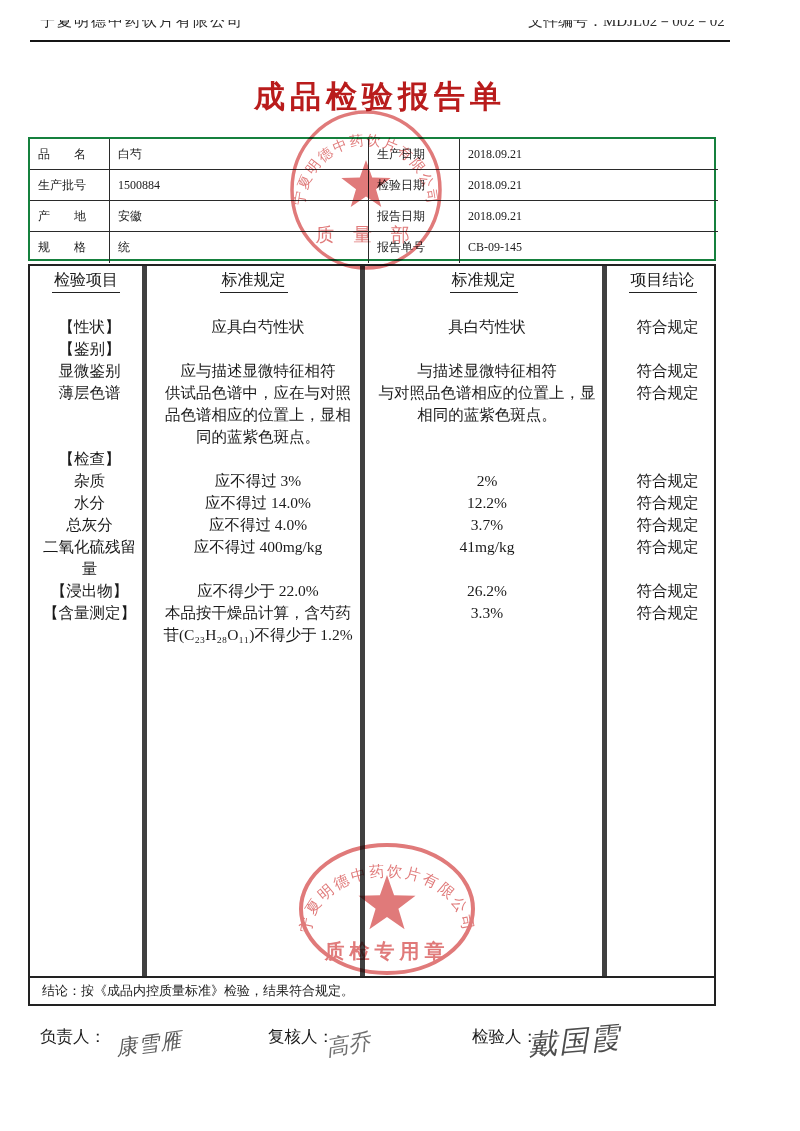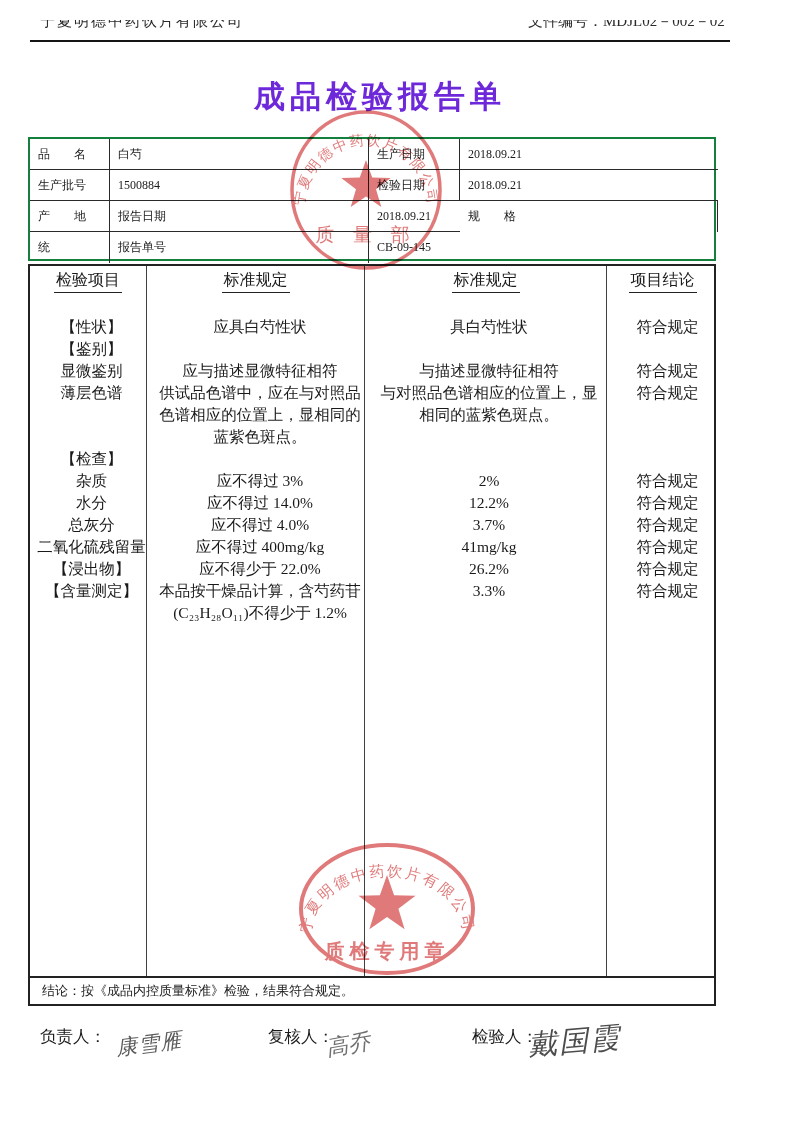--- a/index.html
+++ b/index.html
@@ -16,21 +16,21 @@
   .hdr-clip .clip-inner { display:block; margin-top:-8px; font-size:15px; color:#2a2a2a; white-space:nowrap; }
   .hdr-left  { left:40px;  width:220px; }
   .hdr-left .clip-inner { letter-spacing:2px; }
   .hdr-right { left:528px; width:240px; }
   .hdr-rule { position:absolute; left:30px; top:40px; width:700px; height:2px; background:#151515; }
 
   
   .doc-title {
     position:absolute; top:76px; left:0; width:760px;
     text-align:center; font-size:31px; letter-spacing:5px; font-weight:600;
-    color:#6d28d9;
+    color:#b91c1c;
   }
 
   
   .info-grid {
     position:absolute; left:28px; top:137px; width:688px; height:124px;
     display:grid; grid-template-columns:80px 259px 91px 258px;
     grid-auto-rows:31px;
     border:2px solid #15803d;
     font-size:12px;
   }
@@ -40,21 +40,21 @@
   .info-grid .r3 { border-bottom:none; }
 
   
   .main-grid {
     position:absolute; left:28px; top:264px; width:688px; height:712px;
     display:grid; grid-template-columns:117px 218px 242px 111px;
     grid-template-rows:26px 24px repeat(11, minmax(22px, auto)) 1fr;
     border:2px solid #222; border-bottom:none;
     font-size:15.5px;
   }
-  .main-grid .c1, .main-grid .c2, .main-grid .c3 { border-right:1px solid #404040; }
+  .main-grid .c1, .main-grid .c2, .main-grid .c3 { border-right:5px solid #404040; }
   .hc { display:flex; justify-content:center; align-items:flex-start; padding-top:4px; font-size:16px; }
   .hc .hu { border-bottom:1px solid #222; padding:0 2px 1px 2px; }
   .mcell { line-height:22px;text-align:center; }
   .k-item       { padding-left:7px;  }
   .k-standard   { padding-left:11px; padding-right:2px; }
   .k-result     { padding-left:11px; padding-right:4px; }
   .k-conclusion { padding-left:10px; }
   #rows-host { display:contents; }
 
   
@@ -102,20 +102,21 @@
   <div class="info-grid">
     <div class="cell c1 r0">品　　名</div>
     <div class="cell c2 r0">白芍</div>
     <div class="cell c3 r0">生产日期</div>
     <div class="cell c4 r0">2018.09.21</div>
     <div class="cell c1 r1">生产批号</div>
     <div class="cell c2 r1">1500884</div>
     <div class="cell c3 r1">检验日期</div>
     <div class="cell c4 r1">2018.09.21</div>
     <div class="cell c1 r2">产　　地</div>
+    <div class="cell c2 r2">安徽</div>
     <div class="cell c3 r2">报告日期</div>
     <div class="cell c4 r2">2018.09.21</div>
     <div class="cell c1 r3">规　　格</div>
     <div class="cell c2 r3">统</div>
     <div class="cell c3 r3">报告单号</div>
     <div class="cell c4 r3">CB-09-145</div>
   </div>
 
   <div class="main-grid">
     <div class="hc c1">

